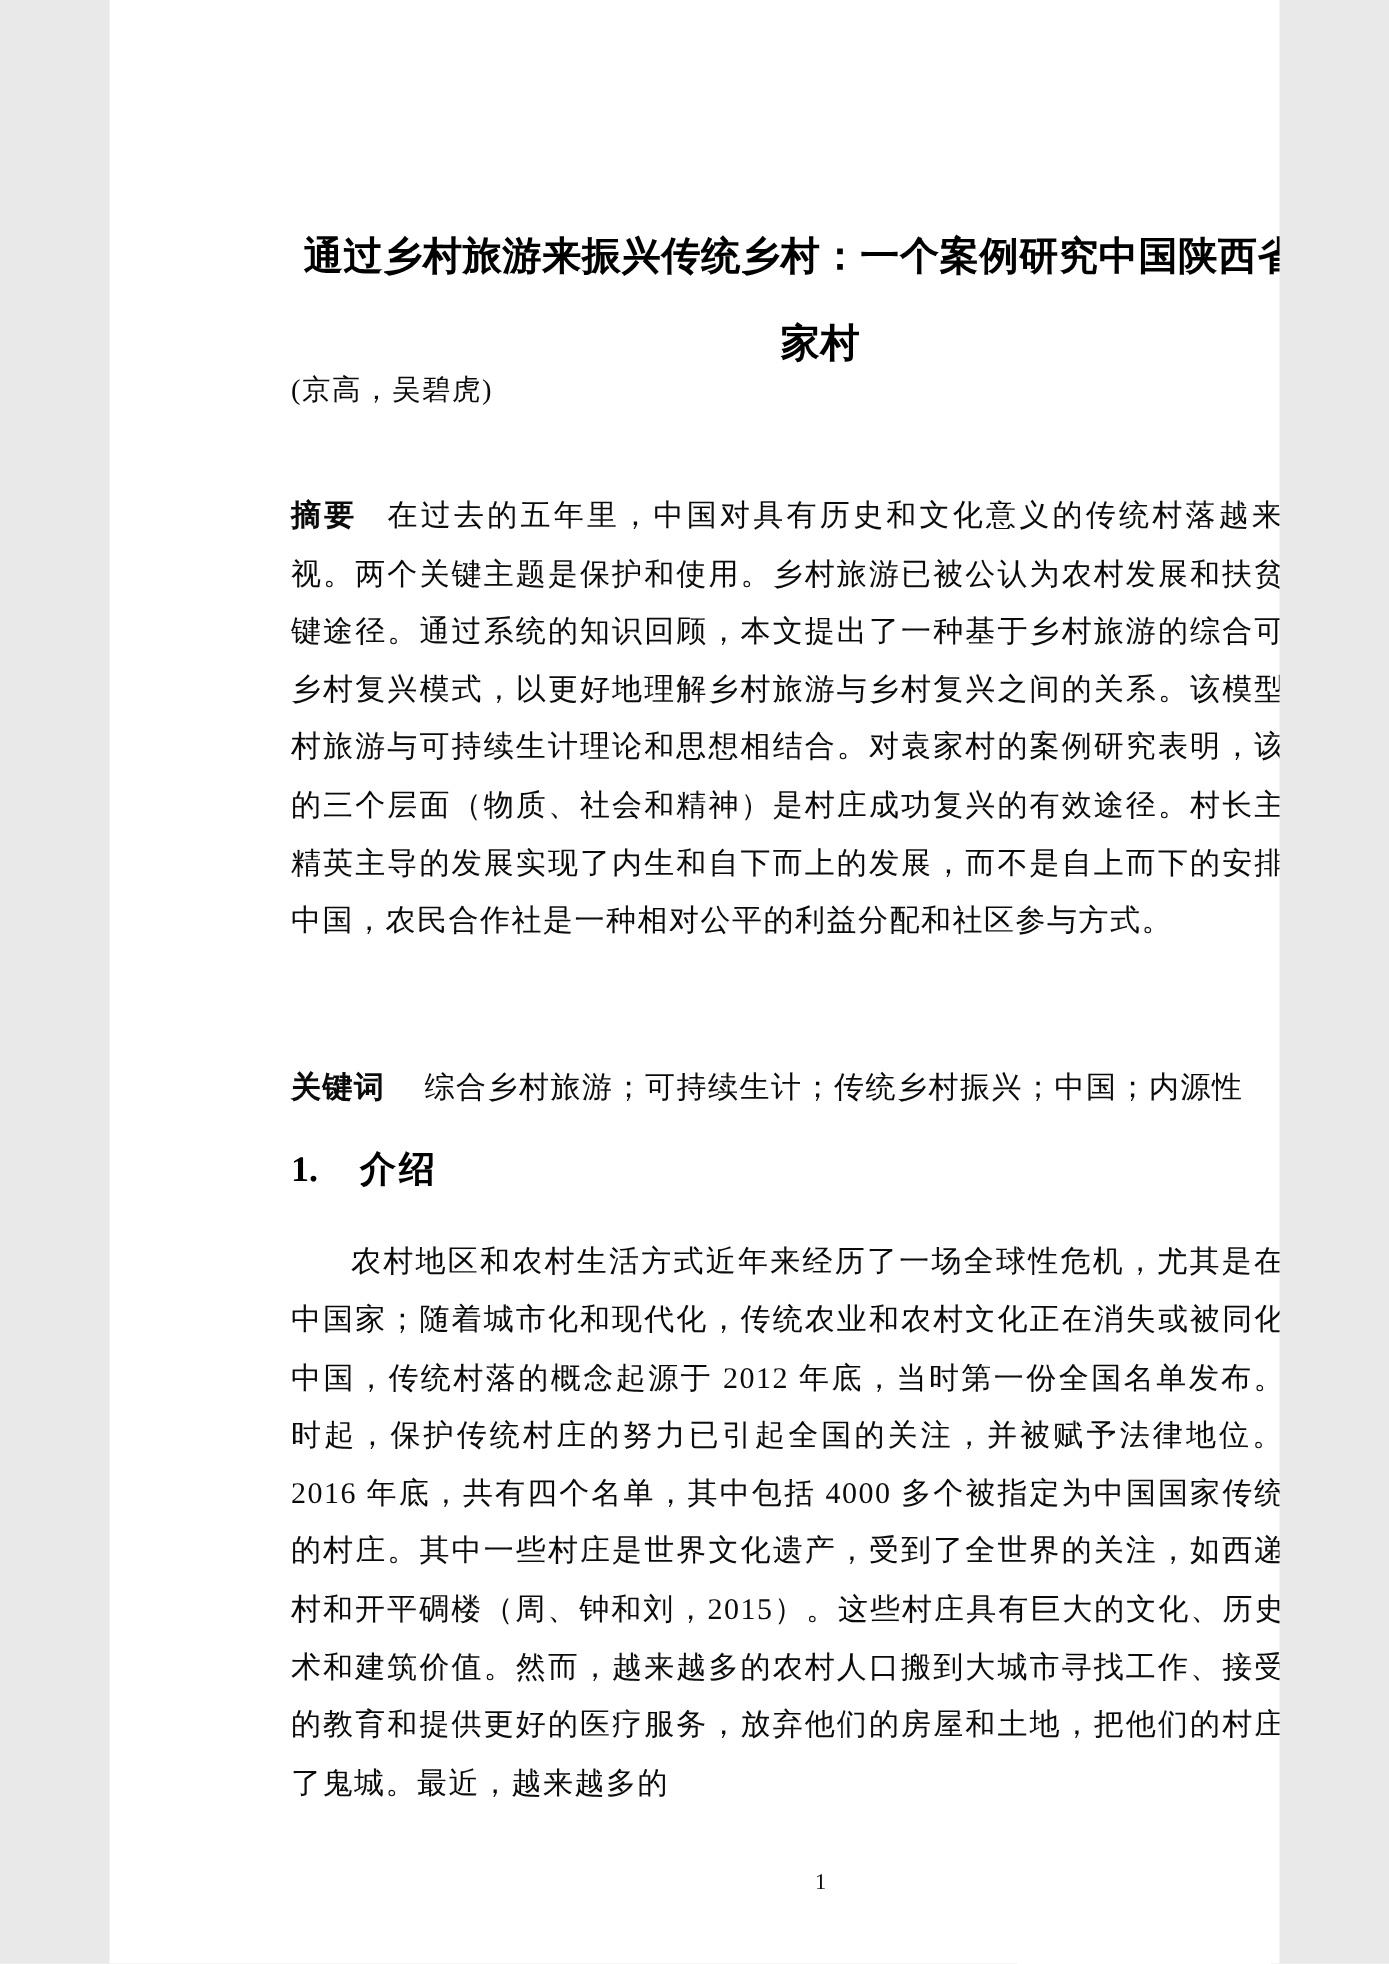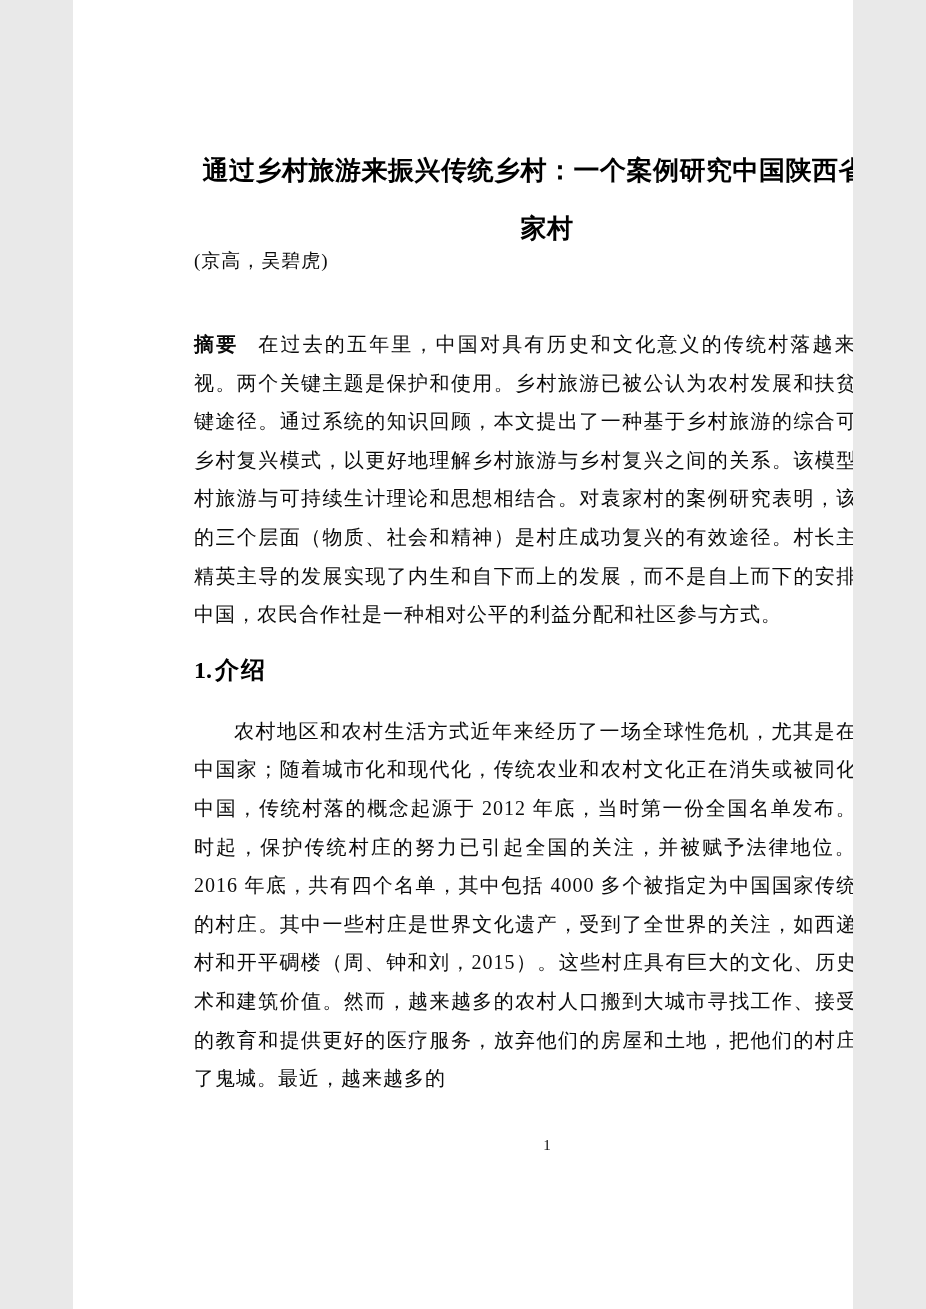--- a/index.html
+++ b/index.html
@@ -67,21 +67,21 @@
     font-size: 24px;
     line-height: 32px;
     font-weight: 700;
     color: #000;
   }
   .section-heading .sec-num {
     font-family: "Liberation Serif", "DejaVu Serif", serif;
   }
   .section-heading .sec-title {
     font-family: "Liberation Sans", "DejaVu Sans", sans-serif;
-    margin-left: 3px;
+    margin-left: 28px;
     letter-spacing: 2px;
   }
   .body-paragraph {
     margin: 26px 0 0 0;
     font-size: 20px;
     line-height: 38.6px;
     text-align: justify;
     text-indent: 40px;
     letter-spacing: 1px;
   }
@@ -98,20 +98,21 @@
 
 <div class="page">
   <div class="content">
 
     <h1 class="doc-title">通过乡村旅游来振兴传统乡村：一个案例研究中国陕西省袁家村</h1>
 
     <div class="authors">(京高，吴碧虎)</div>
 
     <p class="abstract"><span class="label">摘要</span><span>在过去的五年里，中国对具有历史和文化意义的传统村落越来越重视。两个关键主题是保护和使用。乡村旅游已被公认为农村发展和扶贫的关键途径。通过系统的知识回顾，本文提出了一种基于乡村旅游的综合可持续乡村复兴模式，以更好地理解乡村旅游与乡村复兴之间的关系。该模型将乡村旅游与可持续生计理论和思想相结合。对袁家村的案例研究表明，该模式的三个层面（物质、社会和精神）是村庄成功复兴的有效途径。村长主导或精英主导的发展实现了内生和自下而上的发展，而不是自上而下的安排。在中国，农民合作社是一种相对公平的利益分配和社区参与方式。</span></p>
 
+    <p class="keywords"><span class="label">关键词</span><span>综合乡村旅游；可持续生计；传统乡村振兴；中国；内源性</span></p>
 
     <h2 class="section-heading"><span class="sec-num">1.</span><span class="sec-title">介绍</span></h2>
 
     <p class="body-paragraph">农村地区和农村生活方式近年来经历了一场全球性危机，尤其是在发展中国家；随着城市化和现代化，传统农业和农村文化正在消失或被同化。在中国，传统村落的概念起源于 2012 年底，当时第一份全国名单发布。从那时起，保护传统村庄的努力已引起全国的关注，并被赋予法律地位。截至 2016 年底，共有四个名单，其中包括 4000 多个被指定为中国国家传统村落的村庄。其中一些村庄是世界文化遗产，受到了全世界的关注，如西递、宏村和开平碉楼（周、钟和刘，2015）。这些村庄具有巨大的文化、历史、艺术和建筑价值。然而，越来越多的农村人口搬到大城市寻找工作、接受更好的教育和提供更好的医疗服务，放弃他们的房屋和土地，把他们的村庄变成了鬼城。最近，越来越多的</p>
 
     <div class="page-number">1</div>
 
   </div>
 </div>
 

